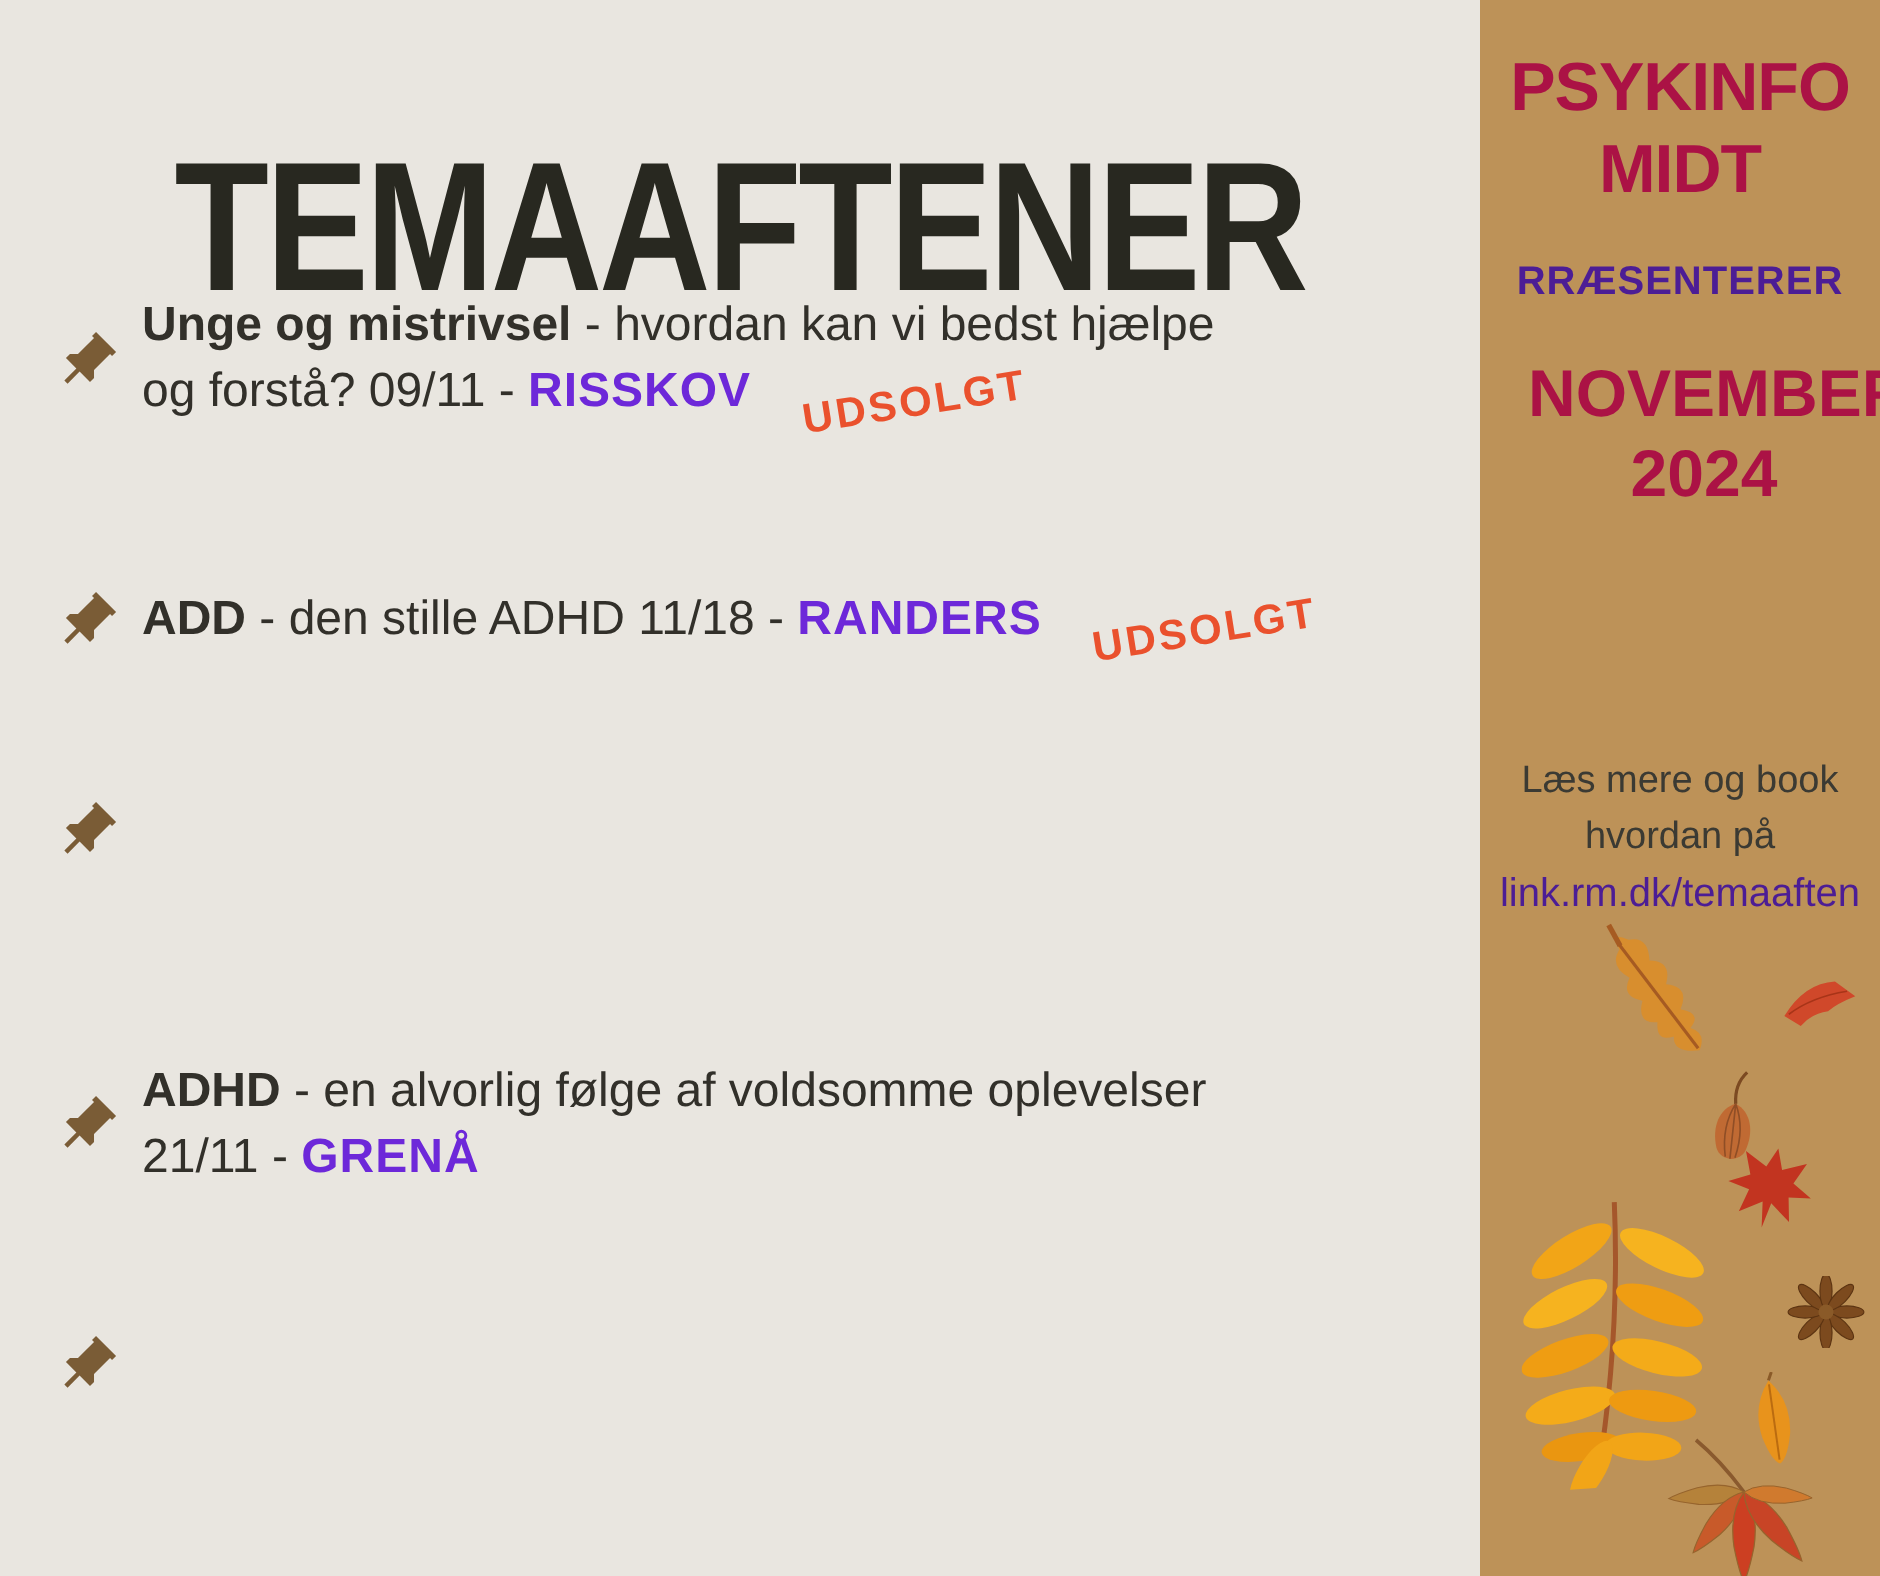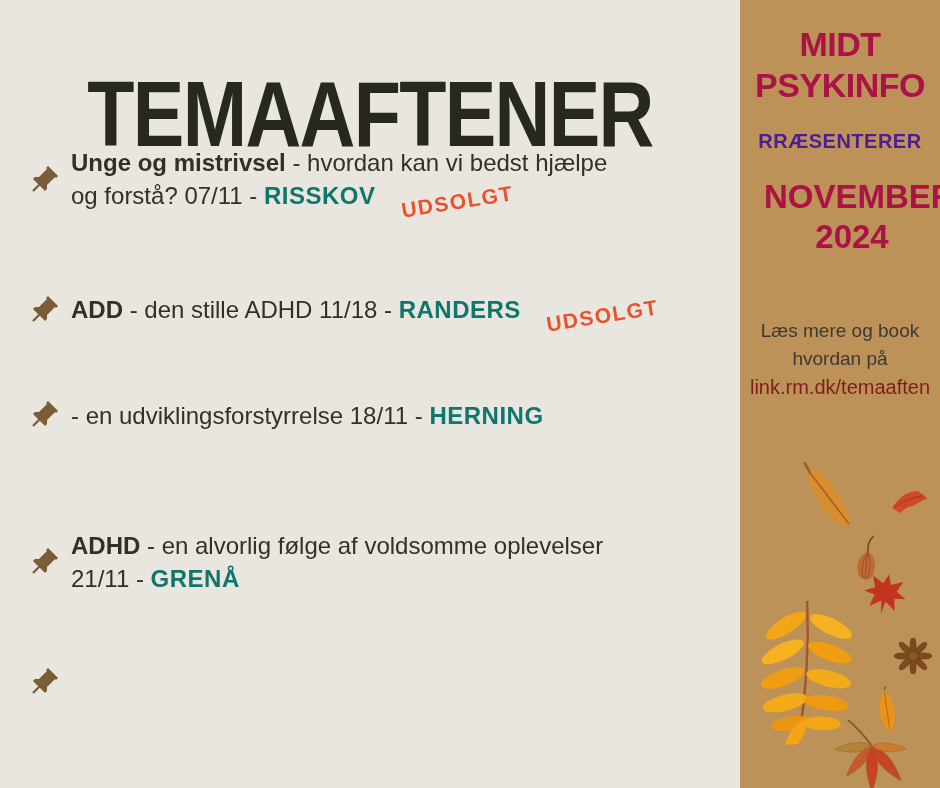--- a/index.html
+++ b/index.html
@@ -20,55 +20,55 @@
   }
   .event{
     position:absolute;left:26px;width:700px;
     display:flex;align-items:center;gap:11px;
     color:#32302a;font-size:24px;line-height:33px;
   }
   .pin{width:34px;height:34px;flex:0 0 34px;margin-top:2px;}
   .pin svg{width:34px;height:34px;display:block;}
   .evt-line{white-space:nowrap;}
   .b{font-weight:700;}
-  .loc{font-weight:700;color:#0f766e;letter-spacing:0.5px;}
+  .loc{font-weight:700;color:#6d28d9;letter-spacing:0.5px;}
   .badge{
     display:inline-block;font-weight:700;font-size:21px;letter-spacing:1.5px;
     color:#ea512d;margin-left:24px;
     transform:rotate(-9deg) translateY(5px);
   }
   
   .sidebar{
     position:absolute;left:740px;top:0;width:200px;height:788px;
     background:#bd9258;text-align:center;overflow:hidden;
   }
   .brand{margin-top:24px;font-size:34px;line-height:41px;font-weight:800;
     color:#ab1245;letter-spacing:-0.5px;}
   .presents{margin-top:24px;font-size:20px;font-weight:700;color:#4c1d95;
     letter-spacing:0.5px;}
   .month{margin-top:24px;font-size:33px;line-height:40px;font-weight:800;
     color:#ab1245;letter-spacing:0;padding-left:24px;}
-  .info{margin-top:60px;font-size:19px;line-height:28px;color:#3b3a33;}
-  .link{margin-top:3px;font-size:20px;color:#7f1d1d;cursor:pointer;}
+  .info{margin-top:120px;font-size:19px;line-height:28px;color:#3b3a33;}
+  .link{margin-top:3px;font-size:20px;color:#4c1d95;cursor:pointer;}
   .deco{position:absolute;pointer-events:none;}
 </style>
 </head>
 <body>
 
 <h1 class="poster-title">TEMAAFTENER</h1>
 
 <div class="event" style="top:146px">
   <span class="pin">
     <svg viewBox="0 0 24 24">
         <path transform="rotate(45 12 12)" fill="#7a5c36" d="M16,12V4h1V2H7v2h1v8l-2,2v2h5.2v6h1.6v-6H18v-2L16,12z"></path>
       </svg>
   </span>
   <div class="evt-text">
     <div class="evt-line"><span class="b">Unge og mistrivsel</span><span> - hvordan kan vi bedst hjælpe</span></div>
-    <div class="evt-line"><span>og forstå? 07/11 - </span><span class="loc">RISSKOV</span><span class="badge">UDSOLGT</span></div>
+    <div class="evt-line"><span>og forstå? 09/11 - </span><span class="loc">RISSKOV</span><span class="badge">UDSOLGT</span></div>
   </div>
 </div>
 
 <div class="event" style="top:292px">
   <span class="pin">
     <svg viewBox="0 0 24 24">
         <path transform="rotate(45 12 12)" fill="#7a5c36" d="M16,12V4h1V2H7v2h1v8l-2,2v2h5.2v6h1.6v-6H18v-2L16,12z"></path>
       </svg>
   </span>
   <div class="evt-text">
@@ -76,21 +76,20 @@
   </div>
 </div>
 
 <div class="event" style="top:397px">
   <span class="pin">
     <svg viewBox="0 0 24 24">
         <path transform="rotate(45 12 12)" fill="#7a5c36" d="M16,12V4h1V2H7v2h1v8l-2,2v2h5.2v6h1.6v-6H18v-2L16,12z"></path>
       </svg>
   </span>
   <div class="evt-text">
-    <div class="evt-line"><span>- en udviklingsforstyrrelse 18/11 - </span><span class="loc">HERNING</span></div>
   </div>
 </div>
 
 <div class="event" style="top:529px">
   <span class="pin">
     <svg viewBox="0 0 24 24">
         <path transform="rotate(45 12 12)" fill="#7a5c36" d="M16,12V4h1V2H7v2h1v8l-2,2v2h5.2v6h1.6v-6H18v-2L16,12z"></path>
       </svg>
   </span>
   <div class="evt-text">
@@ -102,22 +101,22 @@
 <div class="event" style="top:664px">
   <span class="pin">
     <svg viewBox="0 0 24 24">
         <path transform="rotate(45 12 12)" fill="#7a5c36" d="M16,12V4h1V2H7v2h1v8l-2,2v2h5.2v6h1.6v-6H18v-2L16,12z"></path>
       </svg>
   </span>
 </div>
 
 <aside class="sidebar">
   <div class="brand">
+    <div>PSYKINFO</div>
     <div>MIDT</div>
-    <div>PSYKINFO</div>
   </div>
   <div class="presents">RRÆSENTERER</div>
   <div class="month">
     <div>NOVEMBER</div>
     <div>2024</div>
   </div>
   <div class="info">
     <div>Læs mere og book</div>
     <div>hvordan på</div>
   </div>

